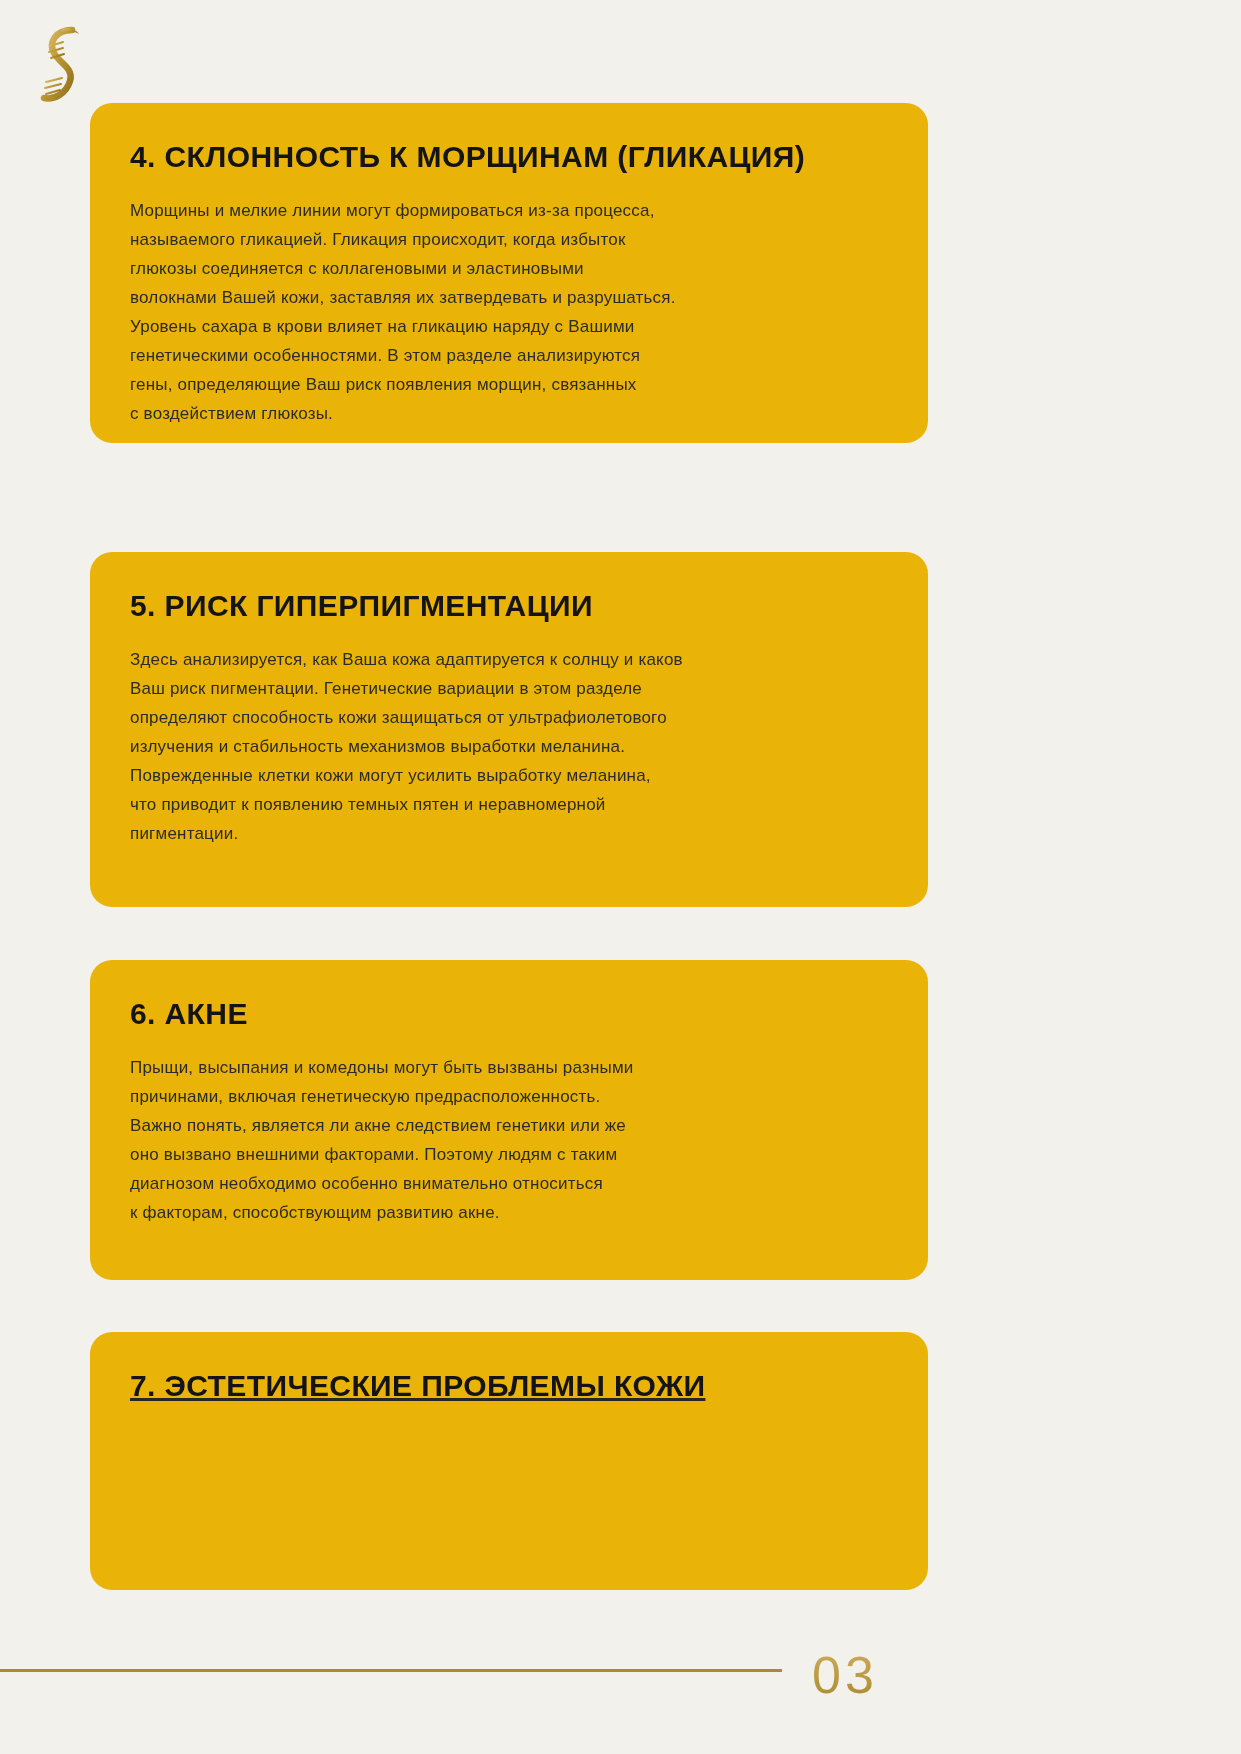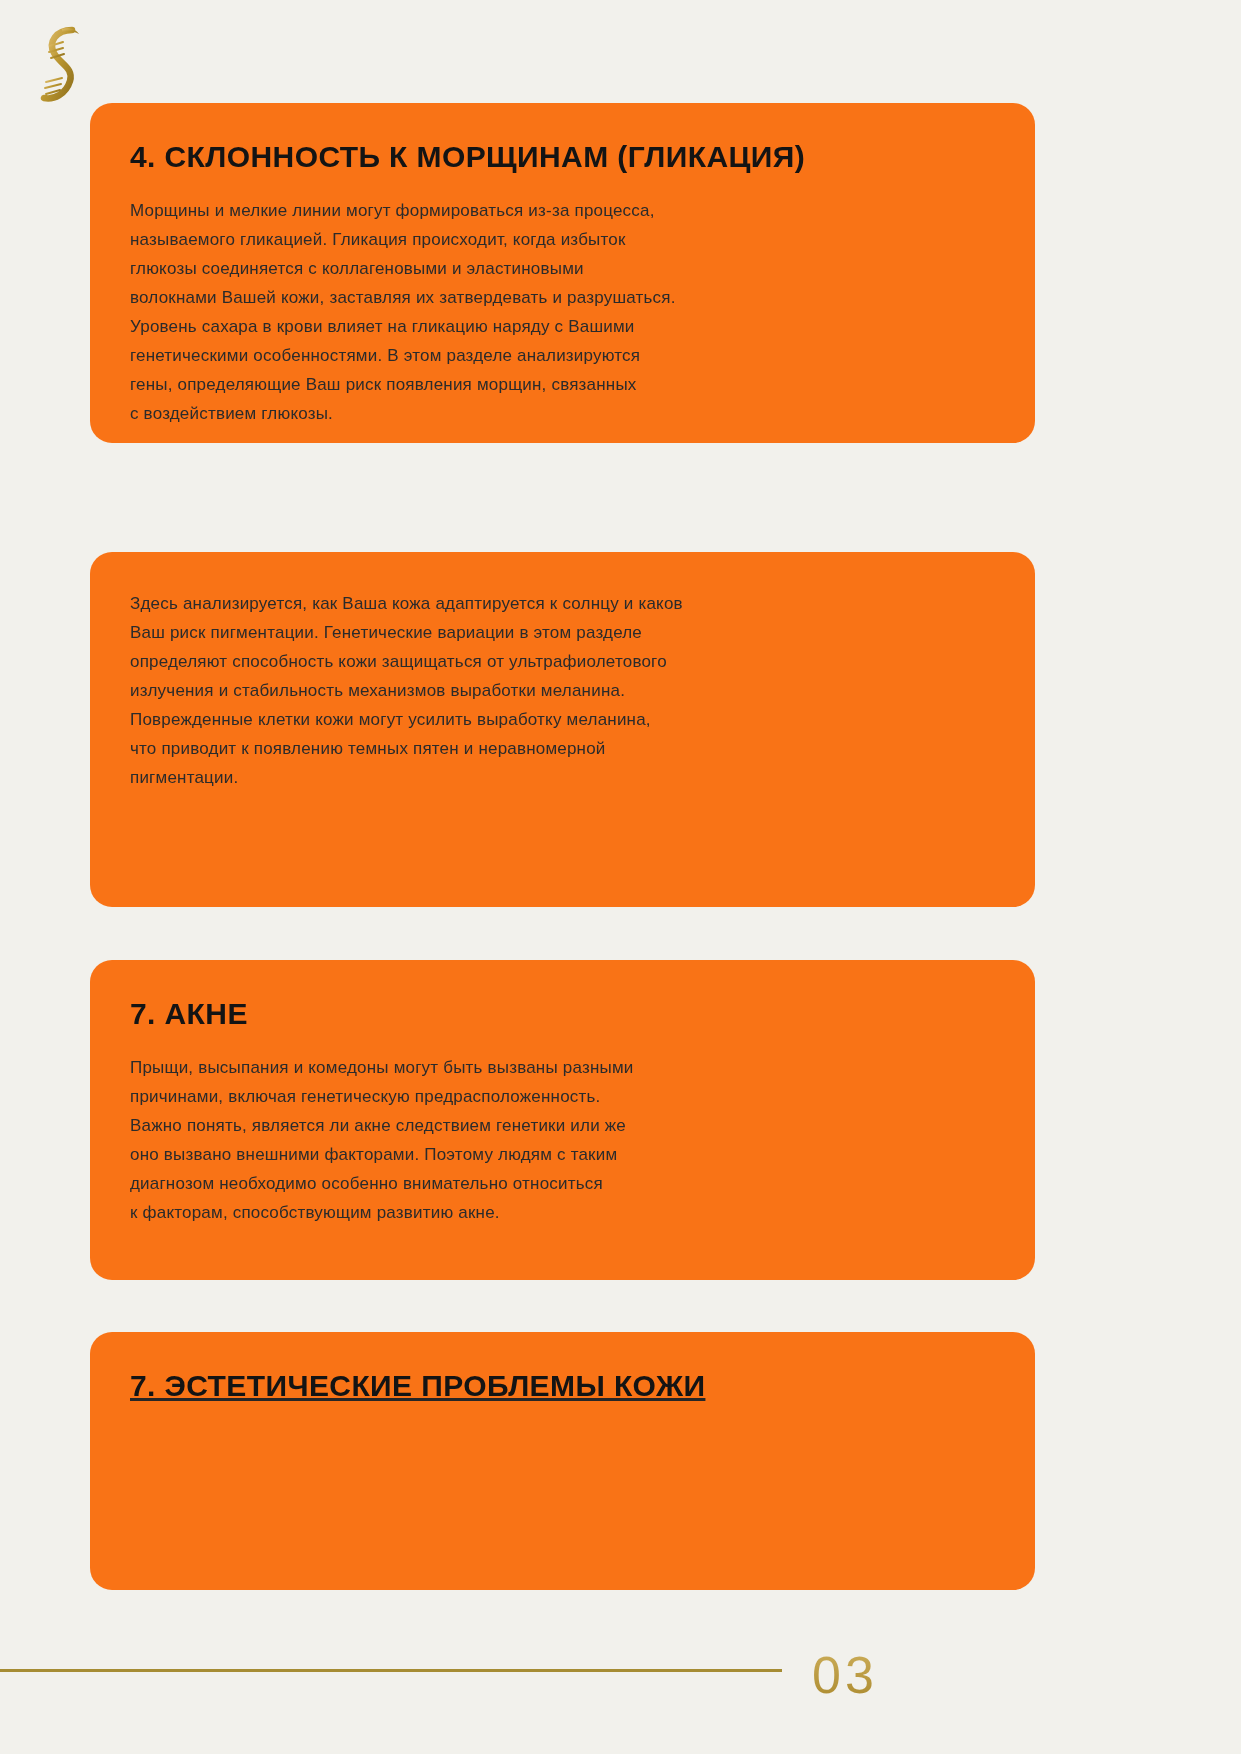--- a/index.html
+++ b/index.html
@@ -14,22 +14,22 @@
   .logo {
     position: absolute;
     left: 36px;
     top: 26px;
     width: 52px;
     height: 82px;
   }
   .card {
     position: absolute;
     left: 90px;
-    width: 945px;
-    background: #f97316;
+    width: 838px;
+    background: #eab308;
     border-radius: 22px;
     padding: 37px 40px 30px 40px;
   }
   .card-1 { top: 103px;  height: 340px; }
   .card-2 { top: 552px;  height: 355px; }
   .card-3 { top: 960px;  height: 320px; }
   .card-4 { top: 1332px; height: 258px; text-decoration: underline; }
   .section-title {
     font-size: 30px;
     font-weight: 800;
@@ -95,31 +95,32 @@
 называемого гликацией. Гликация происходит, когда избыток
 глюкозы соединяется с коллагеновыми и эластиновыми
 волокнами Вашей кожи, заставляя их затвердевать и разрушаться.
 Уровень сахара в крови влияет на гликацию наряду с Вашими
 генетическими особенностями. В этом разделе анализируются
 гены, определяющие Ваш риск появления морщин, связанных
 с воздействием глюкозы.</p>
 </section>
 
 <section class="card card-2">
+  <h2 class="section-title">5. РИСК ГИПЕРПИГМЕНТАЦИИ</h2>
   <p class="section-body">Здесь анализируется, как Ваша кожа адаптируется к солнцу и каков
 Ваш риск пигментации. Генетические вариации в этом разделе
 определяют способность кожи защищаться от ультрафиолетового
 излучения и стабильность механизмов выработки меланина.
 Поврежденные клетки кожи могут усилить выработку меланина,
 что приводит к появлению темных пятен и неравномерной
 пигментации.</p>
 </section>
 
 <section class="card card-3">
-  <h2 class="section-title">7. АКНЕ</h2>
+  <h2 class="section-title">6. АКНЕ</h2>
   <p class="section-body">Прыщи, высыпания и комедоны могут быть вызваны разными
 причинами, включая генетическую предрасположенность.
 Важно понять, является ли акне следствием генетики или же
 оно вызвано внешними факторами. Поэтому людям с таким
 диагнозом необходимо особенно внимательно относиться
 к факторам, способствующим развитию акне.</p>
 </section>
 
 <section class="card card-4">
   <h2 class="section-title">7. ЭСТЕТИЧЕСКИЕ ПРОБЛЕМЫ КОЖИ</h2>

